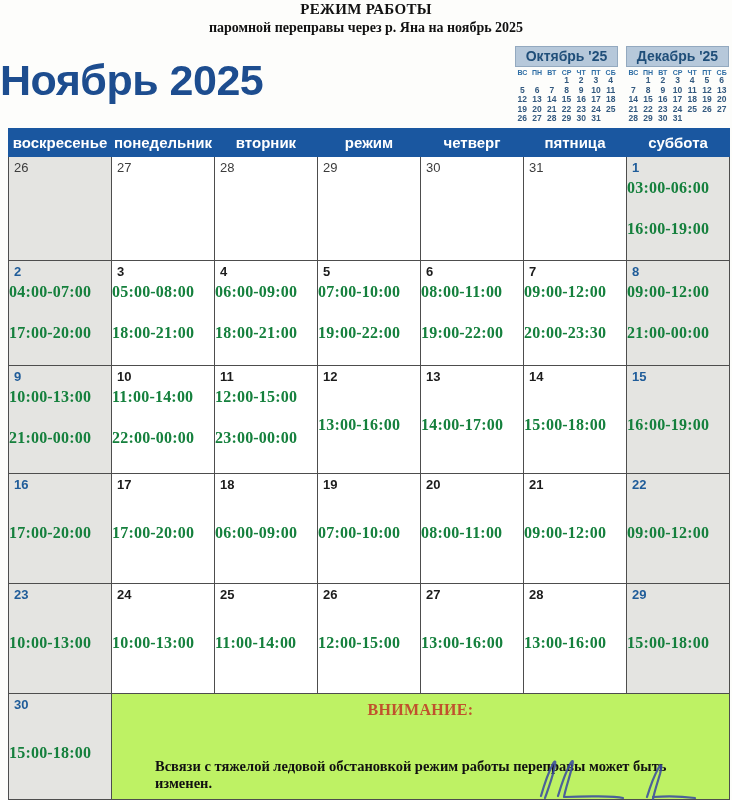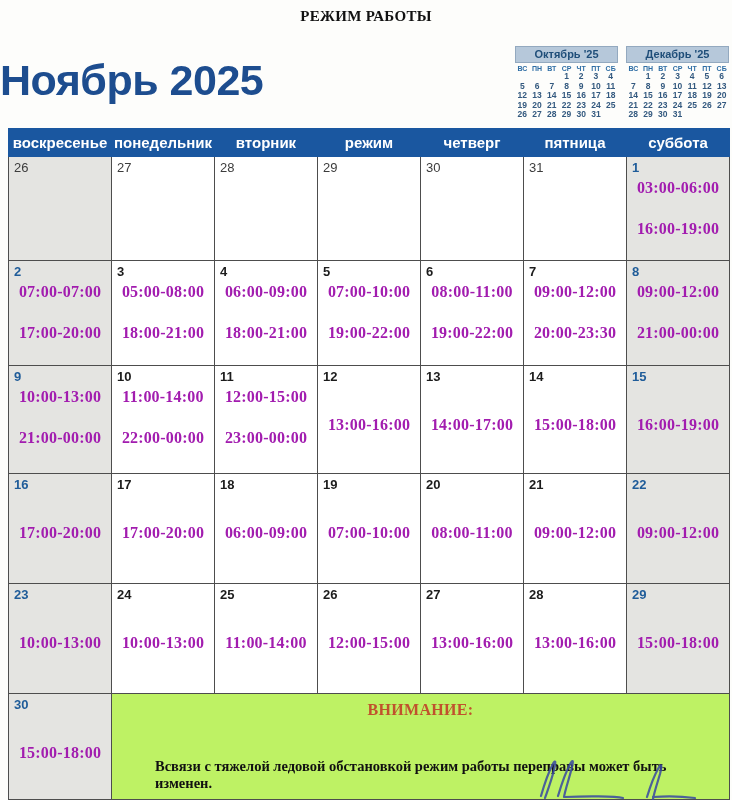--- a/index.html
+++ b/index.html
@@ -4,40 +4,40 @@
 <style>
   * { box-sizing: border-box; margin: 0; padding: 0; }
   html, body { width: 732px; height: 800px; }
   body {
     position: relative;
     background: #fdfdfb;
     font-family: "Liberation Serif", serif;
     overflow: hidden;
   }
   
-  .doc-head { text-align: center; padding-top: 8px; }
+  .doc-head { text-align: center; padding-top: 1px; }
   .doc-title { font-size: 15px; font-weight: bold; color: #111; letter-spacing: .3px; }
   .doc-subtitle { font-size: 14px; font-weight: bold; color: #111; margin-top: 2px; }
 
   
   .month-title {
     position: absolute; left: 0; top: 56px;
     font-family: "Liberation Sans", sans-serif;
     font-weight: bold; font-size: 43px;
     color: var(--accent-blue, #1d4d8f);
     letter-spacing: -0.5px;
   }
 
   
   .minical-wrap { position: absolute; right: 3px; top: 46px; display: flex; gap: 8px; }
   .minical { width: 103px; font-family: "Liberation Sans", sans-serif; }
   .minical-title {
     background: var(--minical-title-bg, #b6c8da);
     border: 1px solid #93a9bf;
-    color: #1f4e79; font-weight: bold; font-size: 11px;
+    color: #1f4e79; font-weight: bold; font-size: 14px;
     text-align: center; padding: 1px 0 2px;
   }
   .minical-head {
     display: grid; grid-template-columns: repeat(7, 1fr);
     font-size: 7px; font-weight: bold; color: #2e6da4;
     text-align: center; margin-top: 2px;
   }
   .minical-grid {
     display: grid; grid-template-columns: repeat(7, 1fr);
     font-size: 8.5px; font-weight: bold; color: #33597f;
@@ -62,21 +62,21 @@
     vertical-align: top; padding: 0;
   }
   td.wkend { background: var(--weekend-bg, #e4e4e1); }
   .daynum {
     font-family: "Liberation Sans", sans-serif;
     font-weight: bold; font-size: 13px; line-height: 15px;
     color: #1c1c1c; padding: 3px 0 0 5px;
   }
   .daynum.wkday-blue { color: var(--weekend-day-color, #1f5c99); }
   .daynum.other { font-weight: normal; color: #3c3c3c; }
-  .times { text-align: center; font-weight: bold; font-size: 16px; color: #a21caf; letter-spacing: .2px; }
+  .times { font-weight: bold; font-size: 16px; color: #15803d; letter-spacing: .2px; }
   .time { line-height: 20px; }
   .t-first  { margin-top: 3px; }
   .t-second { margin-top: 21px; }
   .t-single { margin-top: 31px; }
 
   
   td.notice-cell { background: #bef264; vertical-align: top; }
   .notice-title {
     text-align: center; margin-top: 7px;
     font-weight: bold; font-size: 16px;
@@ -89,20 +89,21 @@
   }
 
   
   .signature { position: absolute; left: 495px; top: 746px; z-index: 5; }
 </style>
 </head>
 <body>
 
 <div class="doc-head">
   <div class="doc-title">РЕЖИМ РАБОТЫ</div>
+  <div class="doc-subtitle">паромной переправы через р. Яна на ноябрь 2025</div>
 </div>
 
 <div class="month-title">Ноябрь 2025</div>
 
 <div class="minical-wrap">
     <div class="minical">
       <div class="minical-title">Октябрь '25</div>
       <div class="minical-head">
         <span>ВС</span>
         <span>ПН</span>
@@ -238,21 +239,21 @@
           <div class="times">
             <div class="time t-first">03:00-06:00</div>
             <div class="time t-second">16:00-19:00</div>
           </div>
         </td>
       </tr>
       <tr style="height: 105px;">
         <td class="wkend">
           <div class="daynum wkday-blue">2</div>
           <div class="times">
-            <div class="time t-first">07:00-07:00</div>
+            <div class="time t-first">04:00-07:00</div>
             <div class="time t-second">17:00-20:00</div>
           </div>
         </td>
         <td>
           <div class="daynum">3</div>
           <div class="times">
             <div class="time t-first">05:00-08:00</div>
             <div class="time t-second">18:00-21:00</div>
           </div>
         </td>

